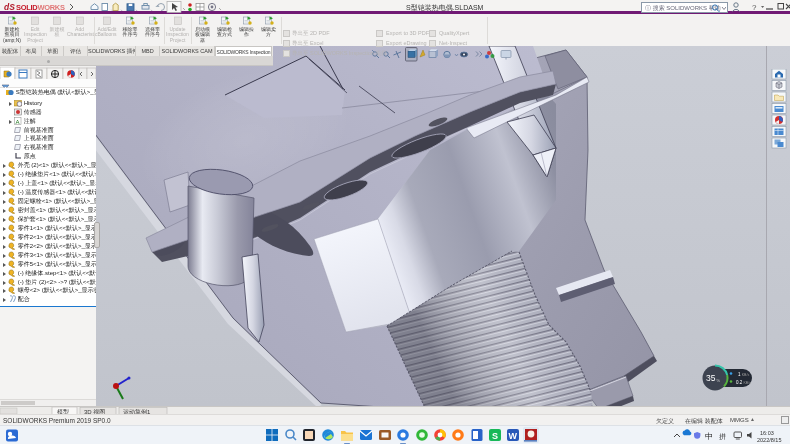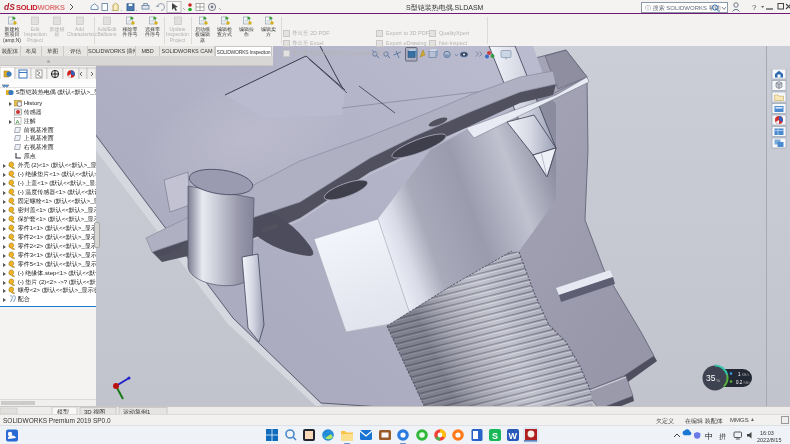--- a/index.html
+++ b/index.html
@@ -1,18 +1,18 @@
 <!DOCTYPE html>
 <html><head><meta charset="utf-8">
 <style>
 *{margin:0;padding:0;box-sizing:border-box}
 body{font-family:"Liberation Sans",sans-serif;width:790px;height:444px;overflow:hidden}
 #page{position:relative;width:790px;height:444px;background:#f0efee;overflow:hidden}
 .abs{position:absolute}
-#titlebar{left:0;top:0;width:790px;height:14px;background:#f4f3f2;border-bottom:1px solid #701a75}
+#titlebar{left:0;top:0;width:790px;height:14px;background:#f4f3f2;border-bottom:3px solid #701a75}
 #ribbon{left:0;top:14px;width:790px;height:32px;background:#f3f2f1}
 #tabstrip{left:0;top:46px;width:273px;height:10px;background:#e8e6e3}
 #graystrip{left:0;top:56px;width:273px;height:10px;background:#d9d7d5;border-bottom:1px solid #c8c6c4}
 #viewport{left:96px;top:46px;width:694px;height:360px}
 #leftpanel{left:0;top:66px;width:96px;height:340px;background:#fff;border-right:1px solid #b8b6b4}
 #bottomtabs{left:0;top:406px;width:790px;height:8px;background:#edecea;border-top:1px solid #c9c7c5}
 #statusbar{left:0;top:414px;width:790px;height:11px;background:#f2f1f0;border-top:1px solid #dddbd9}
 #taskbar{left:0;top:425px;width:790px;height:19px;background:#eff3f8;border-top:1px solid #dde1e6}
 </style></head>
 <body>

